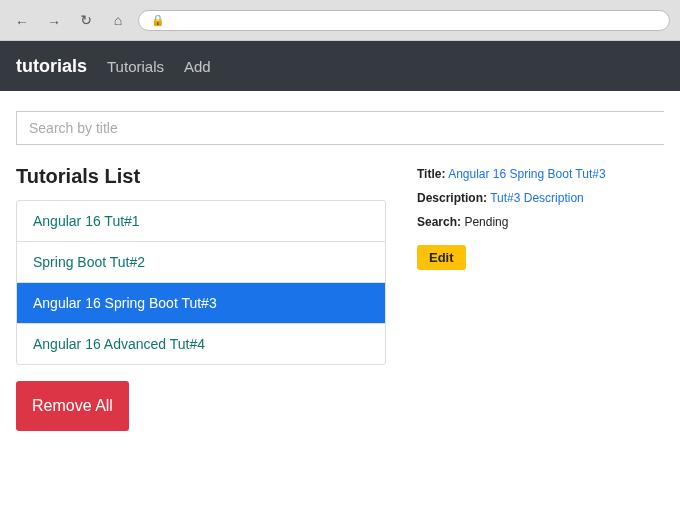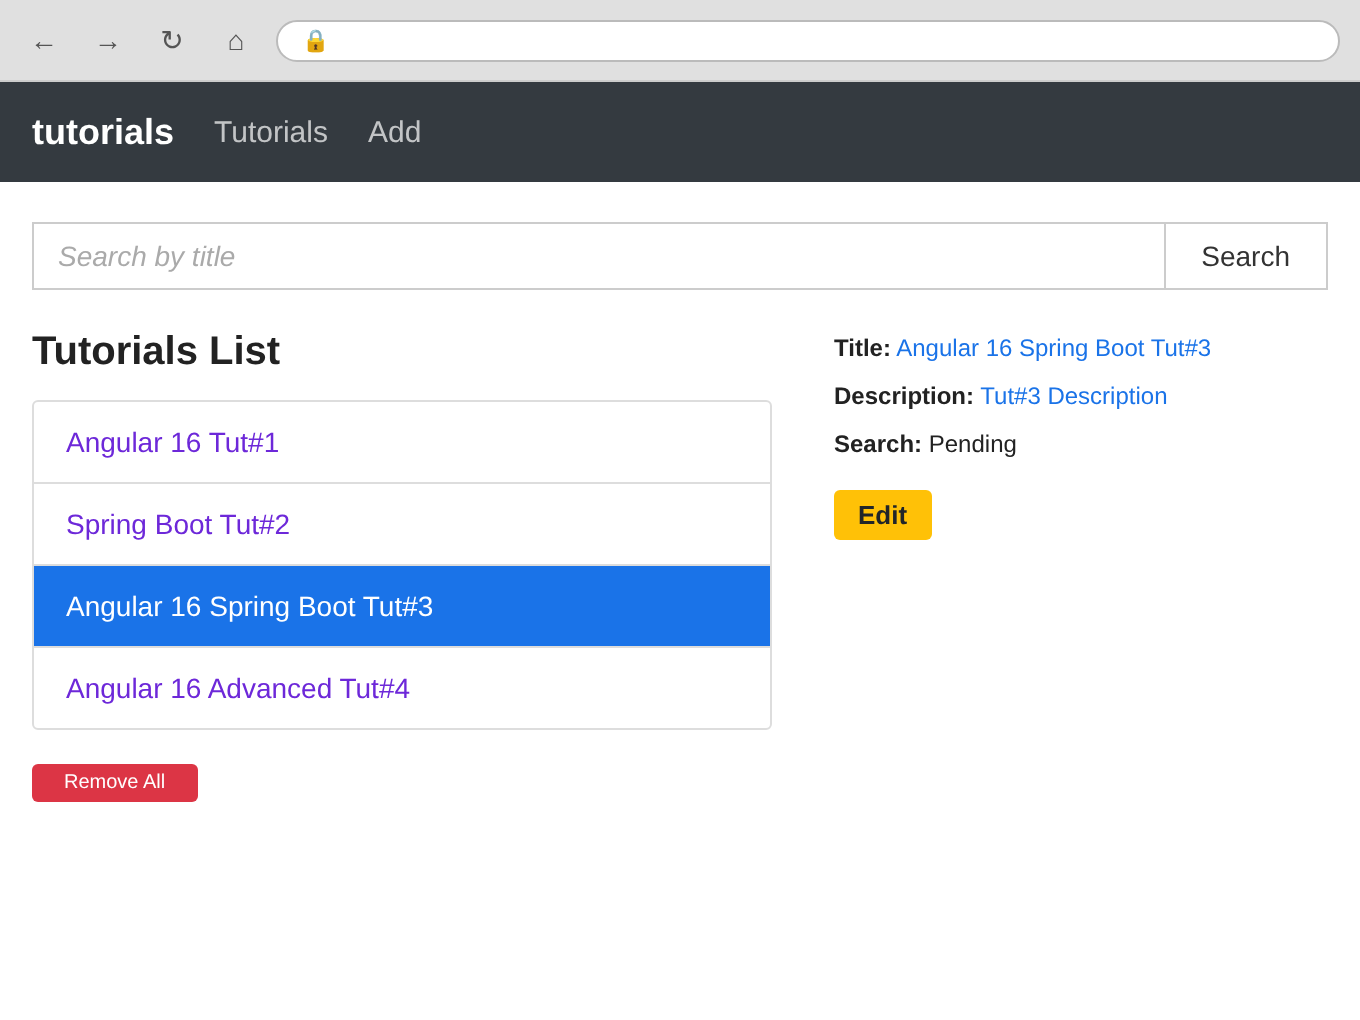--- a/index.html
+++ b/index.html
@@ -70,21 +70,20 @@
       gap: 0;
     }
     .search-input {
       flex: 1;
       border: 1px solid #ccc;
       border-right: none;
       padding: 8px 12px;
       font-size: 14px;
       outline: none;
       color: #8b5cf6;
-      font-style: italic;
     }
     .search-input::placeholder { color: #aaa; }
     .search-btn {
       background: #fff;
       border: 1px solid #ccc;
       padding: 8px 18px;
       font-size: 14px;
       cursor: pointer;
       color: #333;
     }
@@ -108,35 +107,35 @@
     }
     .tutorial-list {
       border: 1px solid #ddd;
       border-radius: 3px;
       margin-bottom: 16px;
     }
     .tutorial-item {
       padding: 12px 16px;
       border-bottom: 1px solid #ddd;
       cursor: pointer;
-      color: #6d28d9;
+      color: #0f766e;
       font-size: 14px;
     }
     .tutorial-item:last-child { border-bottom: none; }
     .tutorial-item.active {
       background: #1a73e8;
       color: #fff;
     }
 
     .remove-all-btn {
       background: #dc3545;
       color: #fff;
       border: none;
-      padding: 4px 16px;
-      font-size: 10px;
+      padding: 16px 16px;
+      font-size: 16px;
       cursor: pointer;
       border-radius: 3px;
     }
 
     
     .right-col {
       flex: 1;
       min-width: 0;
       padding-top: 2px;
     }
@@ -189,21 +188,20 @@
 <nav class="app-navbar">
   <span class="app-brand">tutorials</span>
   <a class="app-nav-link">Tutorials</a>
   <a class="app-nav-link">Add</a>
 </nav>
 
 <div class="main-content">
 
   <div class="search-bar">
     <input class="search-input" type="text" placeholder="Search by title" style="">
-    <button class="search-btn">Search</button>
   </div>
 
   <div class="two-col">
 
     <div class="left-col">
       <div class="section-title">Tutorials List</div>
       <div class="tutorial-list">
         <div class="tutorial-item">Angular 16 Tut#1</div>
         <div class="tutorial-item">Spring Boot Tut#2</div>
         <div class="tutorial-item active">Angular 16 Spring Boot Tut#3</div>

